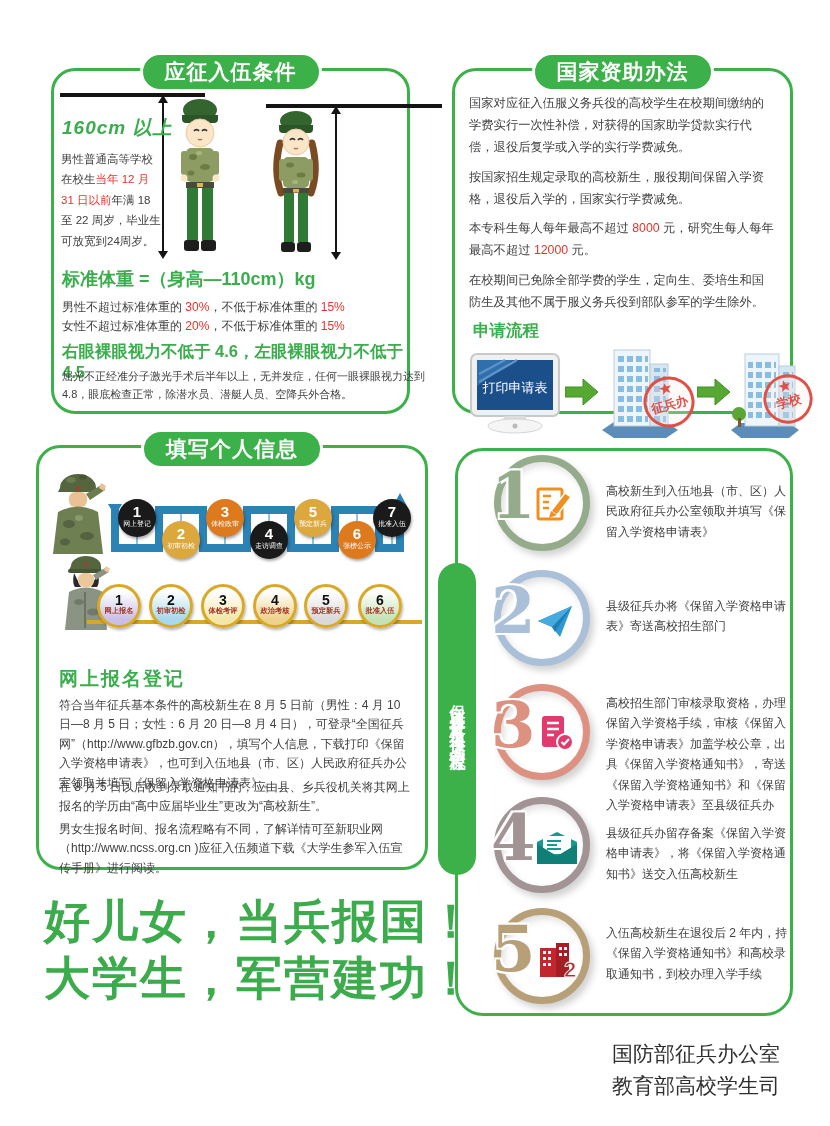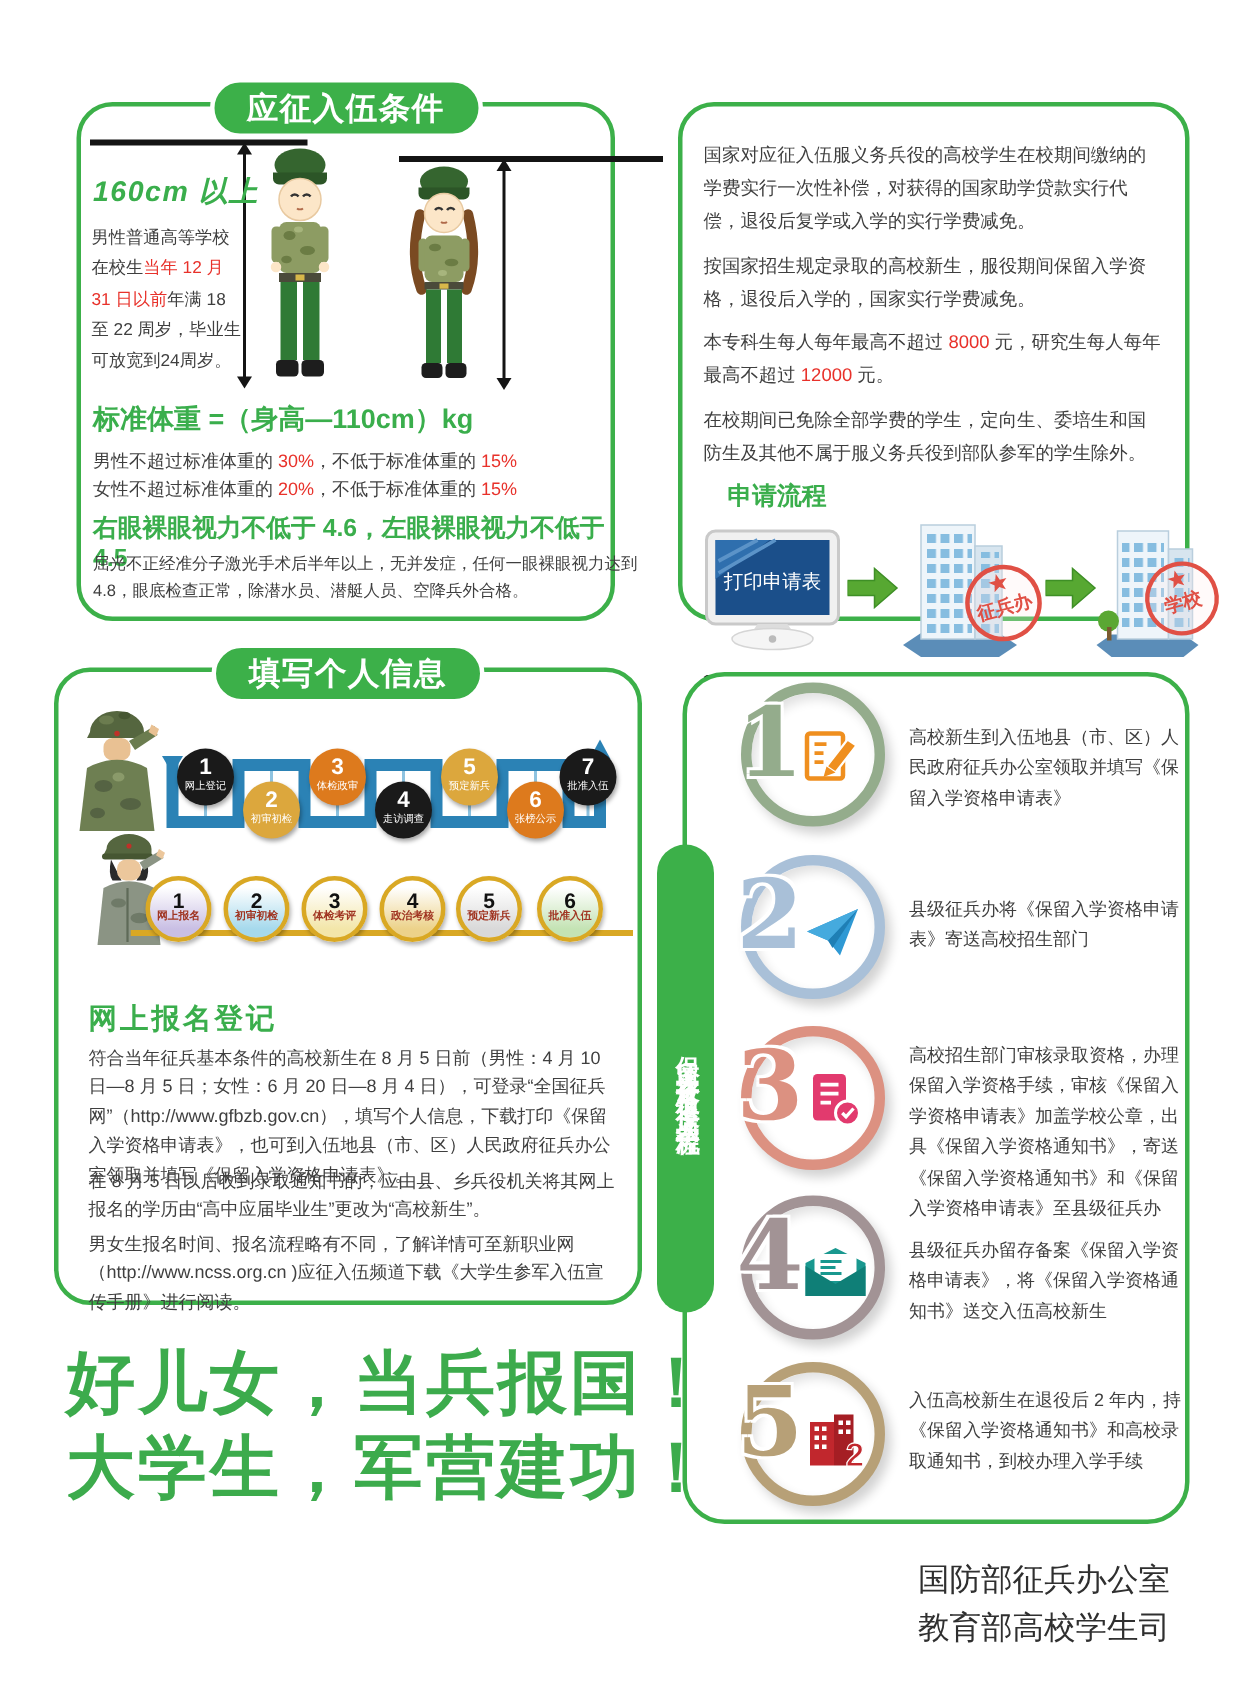--- a/index.html
+++ b/index.html
@@ -134,25 +134,26 @@
       <span>男性不超过标准体重的 </span><span class="red">30%</span><span>，不低于标准体重的 </span><span class="red">15%</span>
     </div>
     <div class="abs" style="left:8px;top:247px;font-size:12px;">
       <span>女性不超过标准体重的 </span><span class="red">20%</span><span>，不低于标准体重的 </span><span class="red">15%</span>
     </div>
     <div class="abs gh" style="left:8px;top:270px;font-size:16.5px;">右眼裸眼视力不低于 4.6，左眼裸眼视力不低于 4.5</div>
     <div class="abs" style="left:8px;top:296px;width:372px;font-size:11px;line-height:1.65;">屈光不正经准分子激光手术后半年以上，无并发症，任何一眼裸眼视力达到 4.8，眼底检查正常，除潜水员、潜艇人员、空降兵外合格。</div>
   </div>
 
   <div class="panel" style="left:452px;top:68px;width:341px;height:346px;padding:22px 14px 10px 14px;">
+    <div class="badge">国家资助办法</div>
     <p class="p12" style="margin-bottom:8px;">国家对应征入伍服义务兵役的高校学生在校期间缴纳的学费实行一次性补偿，对获得的国家助学贷款实行代偿，退役后复学或入学的实行学费减免。</p>
     <p class="p12" style="margin-bottom:8px;">按国家招生规定录取的高校新生，服役期间保留入学资格，退役后入学的，国家实行学费减免。</p>
     <p class="p12" style="margin-bottom:8px;"><span>本专科生每人每年最高不超过 </span><span class="red">8000</span><span> 元，研究生每人每年最高不超过 </span><span class="red">12000</span><span> 元。</span></p>
     <p class="p12" style="margin-bottom:6px;">在校期间已免除全部学费的学生，定向生、委培生和国防生及其他不属于服义务兵役到部队参军的学生除外。</p>
-    <div class="gh" style="font-size:16.5px;margin:2px 0 4px 16px;">申请流程</div>
+    <div class="gh" style="font-size:16.5px;margin:2px 0 4px 4px;">申请流程</div>
 
     <div style="position:relative;height:96px;">
       <svg class="abs" style="left:0;top:6px;" width="92" height="82" viewBox="0 0 92 82">
         <rect x="2" y="2" width="88" height="62" rx="6" fill="#f0f0f0" stroke="#c9c9c9" stroke-width="2"></rect>
         <rect x="8" y="8" width="76" height="50" fill="#1b4f8a"></rect>
         <polygon points="8,8 44,8 8,34" fill="#2f6fae"></polygon>
         <path d="M10 22 L36 8 M10 30 L48 8" stroke="#5b93c8" stroke-width="2.5"></path>
         <text x="46" y="40" fill="#ffffff" font-size="13" text-anchor="middle">打印申请表</text>
         <path d="M36 64 h20 l4 6 h-28 Z" fill="#dddddd"></path>
         <ellipse cx="46" cy="74" rx="27" ry="7" fill="#f5f5f5" stroke="#d5d5d5"></ellipse>

